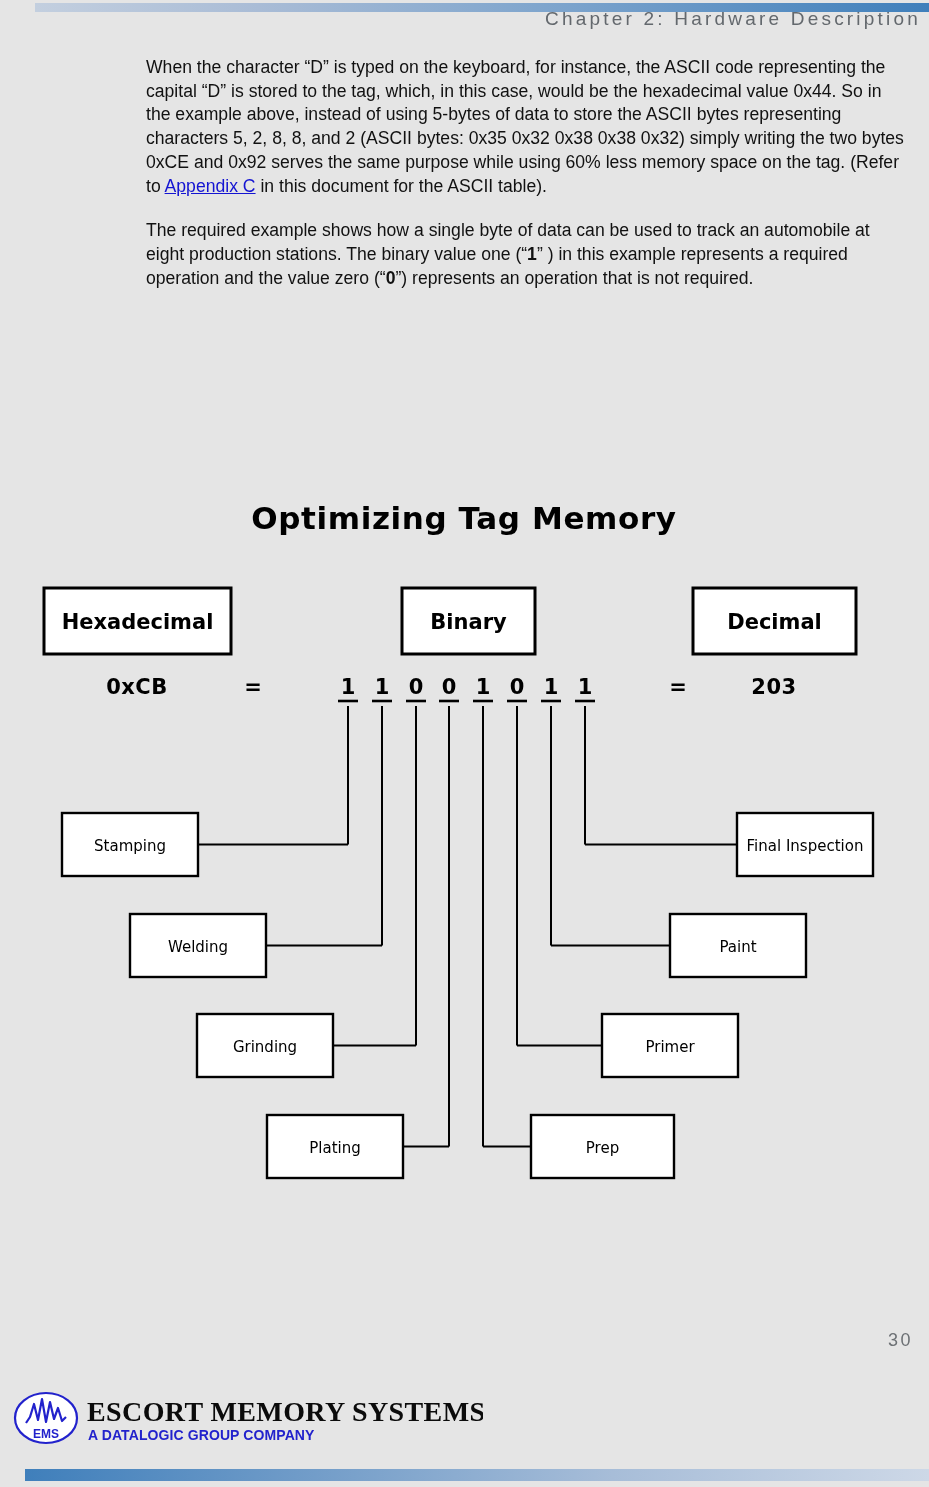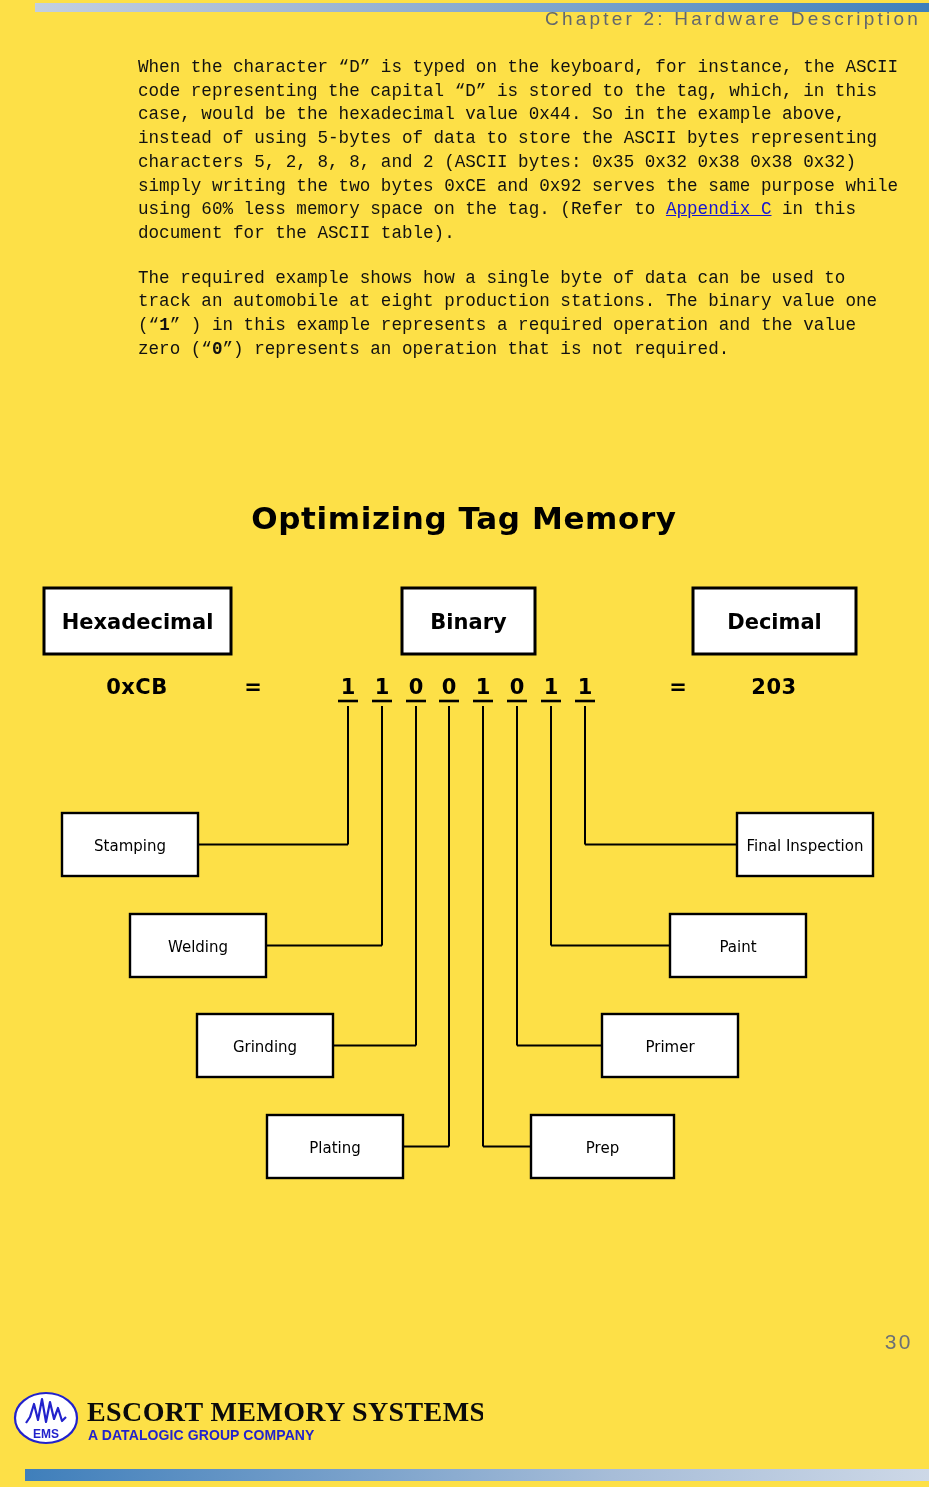--- a/index.html
+++ b/index.html
@@ -10,21 +10,21 @@
   }
   body {
     font-family: "Liberation Sans", sans-serif;
     color: #000000;
   }
   #page {
     position: relative;
     width: 929px;
     height: 1487px;
     overflow: hidden;
-    background: #fde047;
+    background: #e5e5e5;
   }
 
   
   .top-rule {
     position: absolute;
     left: 35px;
     top: 3px;
     width: 894px;
     height: 9px;
     background: linear-gradient(to right, #c3cfdf 0%, #a9bcd6 25%, #7ba3cc 60%, #3f7fbb 100%);
@@ -41,25 +41,25 @@
   }
 
   
   .body-col {
     position: absolute;
     left: 138px;
     top: 56px;
     width: 770px;
   }
   p.para {
-    margin: 0 0 21px 0;
+    margin: 0 0 21px 8px;
     font-size: 17.6px;
     line-height: 23.7px;
     color: #111111;
-    font-family: Liberation Mono, monospace;
+    font-family: Liberation Sans, sans-serif;
     text-align: left;
   }
   a.doclink {
     color: #1414d2;
     text-decoration: underline;
   }
   .b {
     font-weight: bold;
   }
 
@@ -124,21 +124,21 @@
   .bit-underline {
     stroke: #000000;
     stroke-width: 2.6;
   }
 
   
   .page-number {
     position: absolute;
     right: 16px;
     top: 1330px;
-    font-size: 21px;
+    font-size: 18px;
     letter-spacing: 2.5px;
     color: #6d7175;
     font-family: "Liberation Sans", sans-serif;
   }
   #logo {
     position: absolute;
     left: 13px;
     top: 1386px;
     width: 470px;
     height: 64px;

